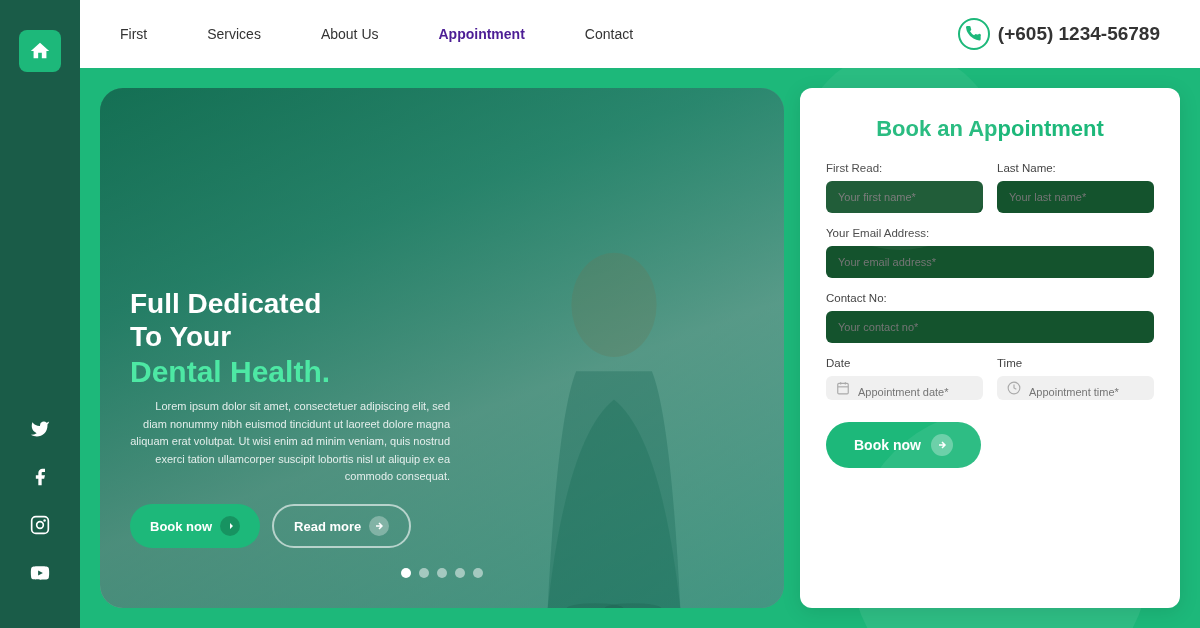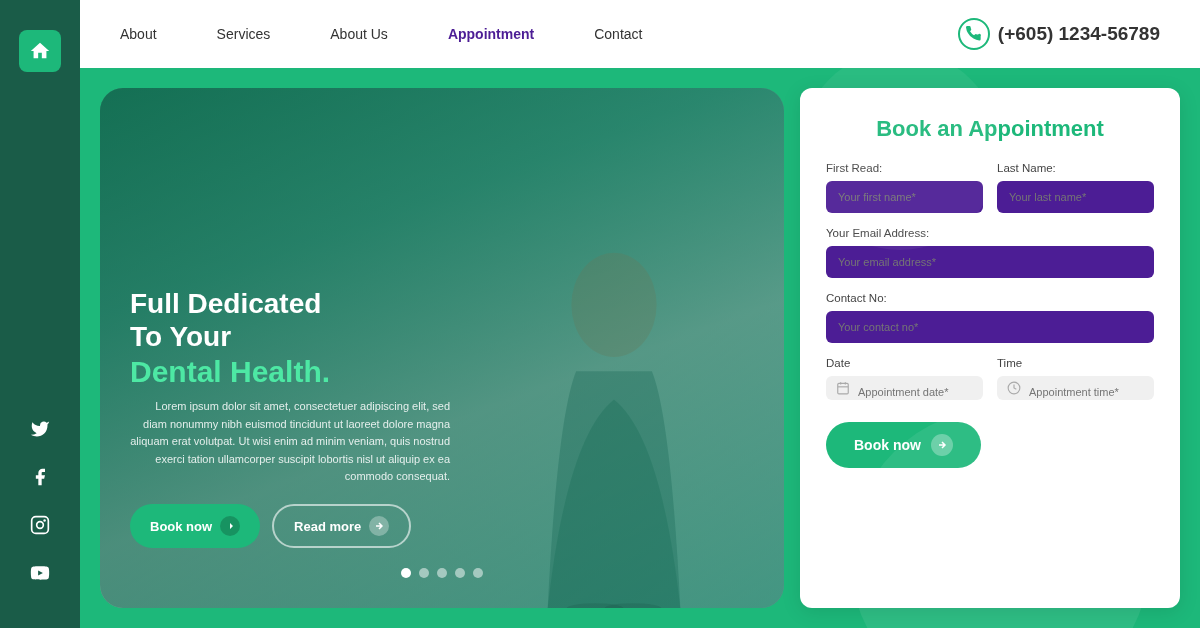--- a/index.html
+++ b/index.html
@@ -272,21 +272,21 @@
       gap: 4px;
     }
     .form-group.full { flex: 1 1 100%; }
     .form-label {
       font-size: 11.5px;
       color: #444;
       font-weight: 500;
       margin-bottom: 3px;
     }
     .form-input {
-      background: #4c1d95;
+      background: #14532d;
       border: none;
       border-radius: 6px;
       padding: 10px 12px;
       font-size: 11px;
       color: #aaa;
       outline: none;
       width: 100%;
     }
     .form-input-icon {
       background: #f0f0f0;
@@ -397,21 +397,21 @@
         <polygon points="9.75 15.02 15.5 12 9.75 8.98 9.75 15.02" fill="#1a5c48"></polygon>
       </svg>
     </div>
   </div>
 </div>
 
 <div class="main-wrapper">
 
   <nav class="navbar">
     <div class="nav-links">
-      <a class="nav-link">About</a>
+      <a class="nav-link">First</a>
       <a class="nav-link">Services</a>
       <a class="nav-link">About Us</a>
       <a class="nav-link active">Appointment</a>
       <a class="nav-link">Contact</a>
     </div>
     <div class="nav-phone">
       <div class="phone-icon">
         <svg viewBox="0 0 24 24">
           <path d="M22 16.92v3a2 2 0 01-2.18 2 19.79 19.79 0 01-8.63-3.07A19.5 19.5 0 013.09 10.8a19.79 19.79 0 01-3.07-8.67A2 2 0 012 0h3a2 2 0 012 1.72c.127.96.361 1.903.7 2.81a2 2 0 01-.45 2.11L6.09 7.91a16 16 0 006 6l1.27-1.27a2 2 0 012.11-.45c.907.339 1.85.573 2.81.7A2 2 0 0122 14.9v2z"></path>
         </svg>

